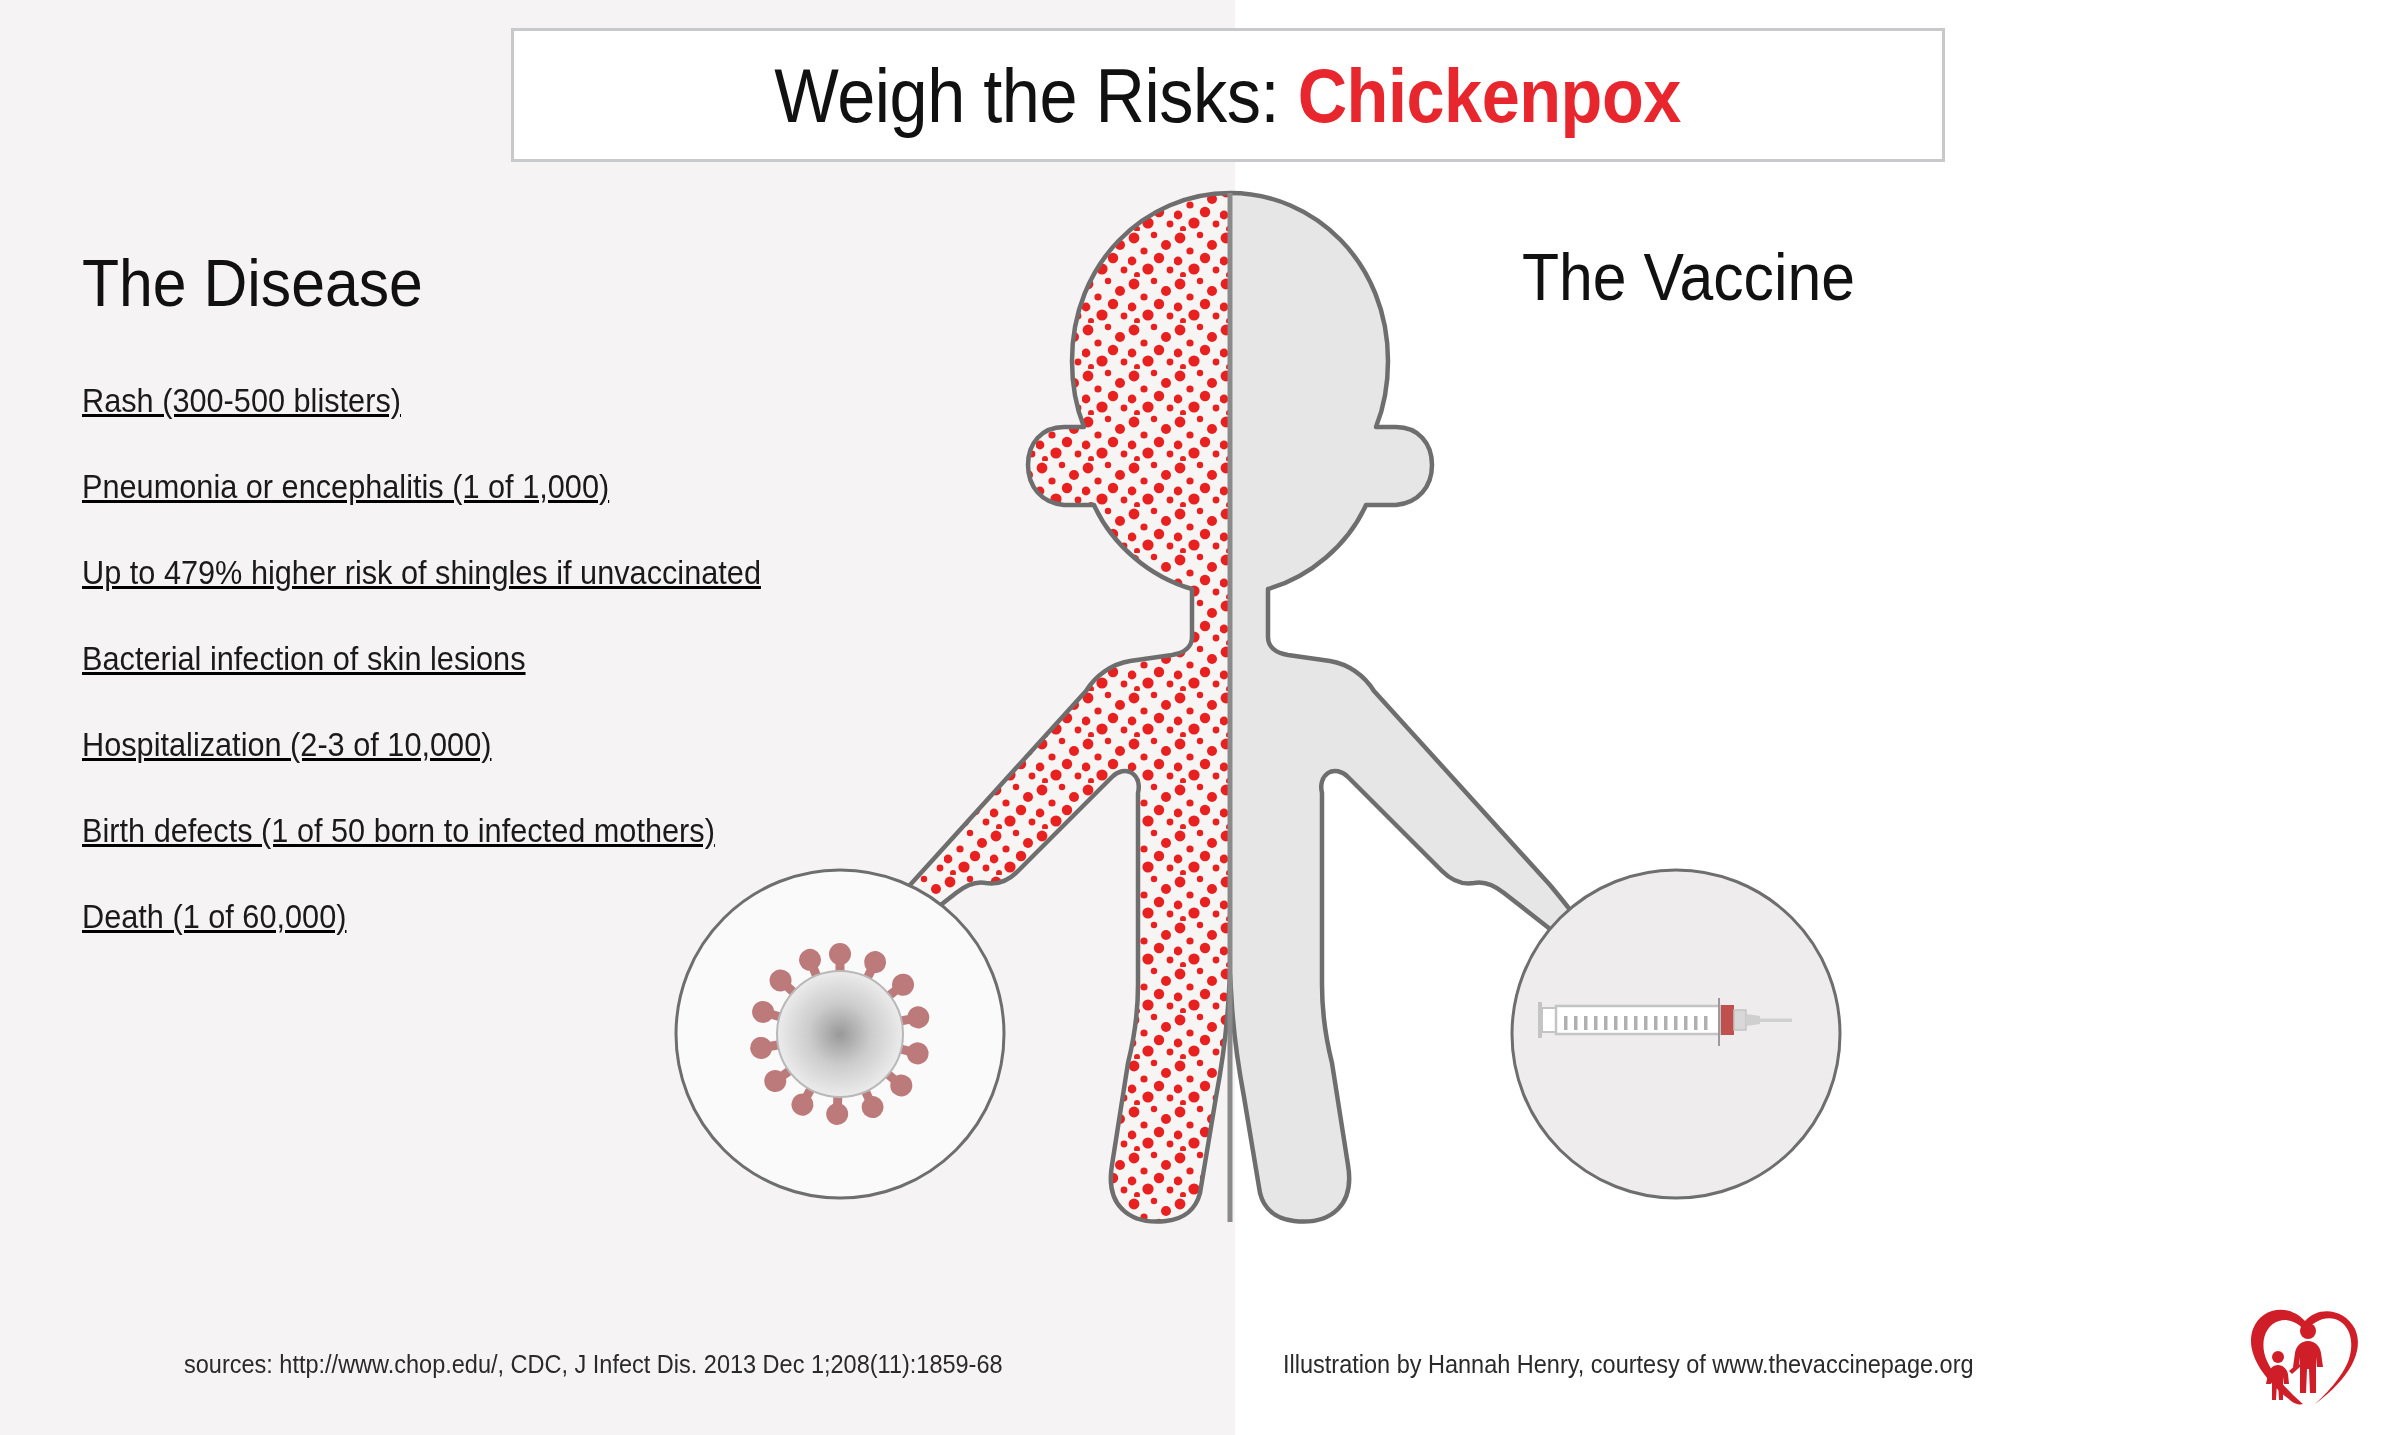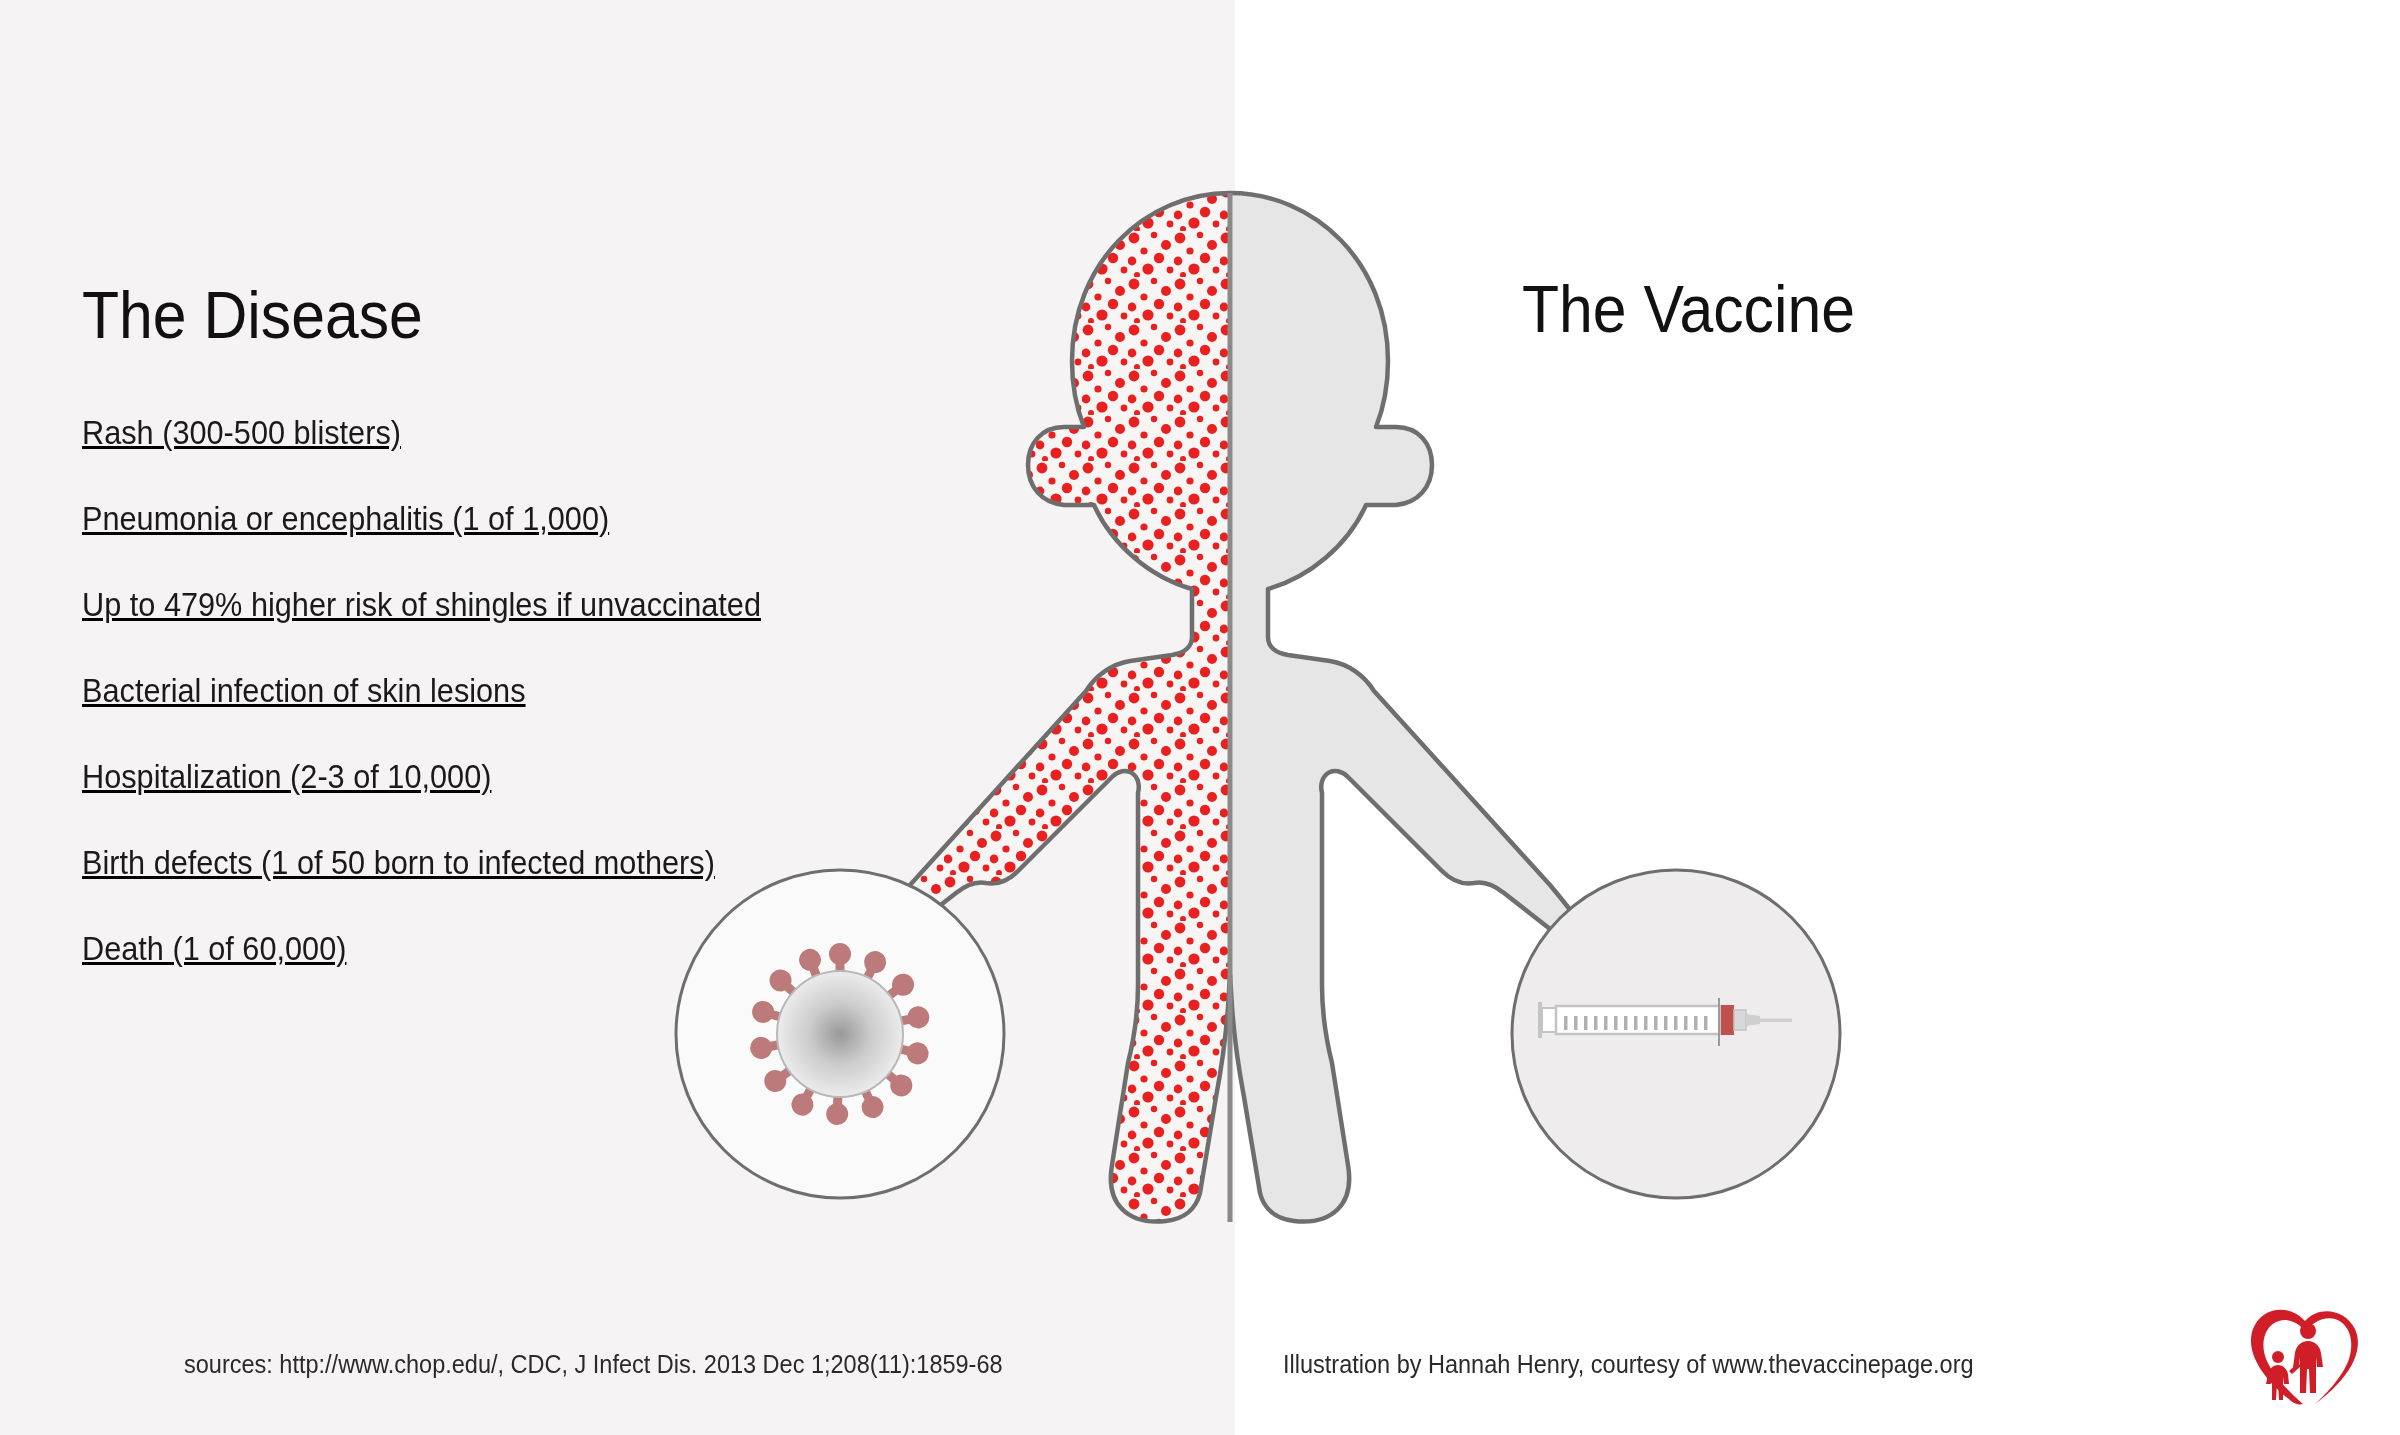--- a/index.html
+++ b/index.html
@@ -54,21 +54,20 @@
     transform-origin: center;
   }
   .title-text .accent {
     color: #e8262d;
     font-weight: 700;
   }
 
   
   .col {
     position: absolute;
-    margin-top: 32px;
   }
   .col-left  { left: 82px;  top: 250px; width: 1010px; }
   .col-right { left: 1522px; top: 244px; width: 820px; }
 
   .col-heading {
     font-size: 66px;
     font-weight: 400;
     color: #111111;
     line-height: 1.0;
     margin: 0 0 0 0;
@@ -138,20 +137,23 @@
   .brand-logo svg { display: block; width: 100%; height: 100%; }
 </style>
 </head>
 <body>
 
 <div id="poster">
 
   <div class="bg-left"></div>
   <div class="bg-right"></div>
 
+  <div class="title-box">
+    <div class="title-text"><span>Weigh the Risks:</span> <span class="accent">Chickenpox</span></div>
+  </div>
 
   <div class="figure-wrap">
     <svg viewBox="0 0 940 1070" xmlns="http://www.w3.org/2000/svg" aria-hidden="true">
       <defs>
 
         <pattern id="pox" width="46" height="46" patternUnits="userSpaceOnUse">
           <rect width="46" height="46" fill="#f7f4f4"></rect>
           <circle cx="6" cy="7" r="5.4" fill="#e8201f"></circle>
           <circle cx="26" cy="4" r="3.2" fill="#e8201f"></circle>
           <circle cx="38" cy="14" r="5.0" fill="#e8201f"></circle>

